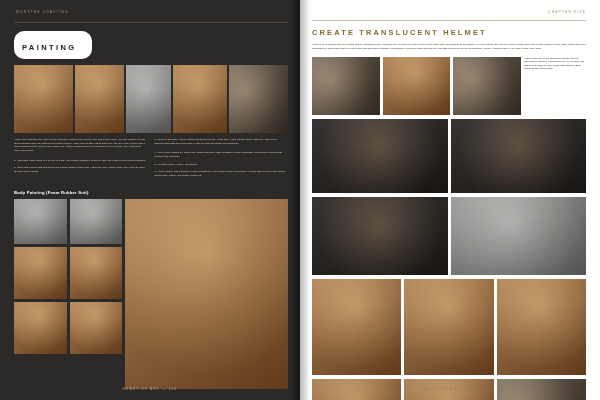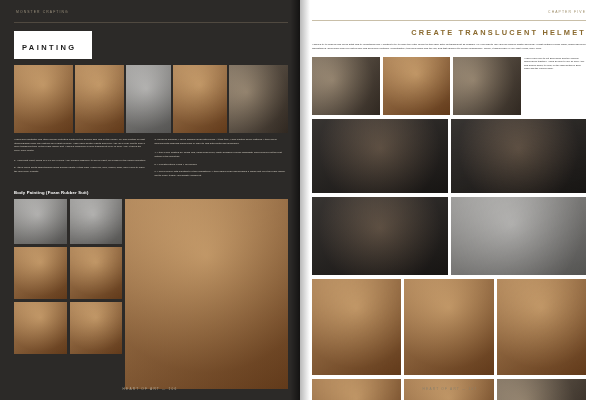--- a/index.html
+++ b/index.html
@@ -34,20 +34,21 @@
     text-transform:uppercase;margin:0 0 8px 2px;
   }
   .rule-left{
     height:1px;background:#6f6353;opacity:.55;margin:0 0 8px 0;
   }
   .panel-title-box{
     background:#fff;color:#1a1a1a;
     display:inline-block;
     padding:5px 16px 5px 8px;
     margin-bottom:6px;
+    border-radius:10px;
   }
   .panel-title-box .t{
     font-size:7.5px;letter-spacing:2.4px;font-weight:bold;
   }
   .photo{
     background:#6b5a46;
     background-image:
       linear-gradient(135deg, rgba(255,255,255,.12) 0%, rgba(0,0,0,.25) 100%),
       radial-gradient(circle at 40% 35%, rgba(255,230,190,.35), rgba(0,0,0,.15) 70%);
     position:relative;overflow:hidden;
@@ -137,21 +138,20 @@
     background:linear-gradient(to left, rgba(0,0,0,0) 0%, rgba(0,0,0,.28) 100%);
   }
   .run-head-right{
     font-size:3.4px;letter-spacing:1.1px;color:#a08f6c;
     text-transform:uppercase;text-align:right;margin:0 0 6px 0;
   }
   .rule-right{height:1px;background:#c9bfa8;margin-bottom:7px;}
   .sect-title{
     color:#8a6a2f;font-size:7.4px;letter-spacing:2.2px;font-weight:bold;
     margin:0 0 6px 0;
-    text-align:right;
   }
   .intro{
     font-size:2.5px;line-height:1.5;color:#2b2b2b;margin:0 0 6px 0;
     column-count:1;
   }
   .r-row{display:flex;gap:3px;margin-bottom:4px;}
   .r-row .photo{height:58px;flex:1;}
   .r-row .cap{
     width:62px;font-size:2.4px;line-height:1.5;color:#2b2b2b;
   }

